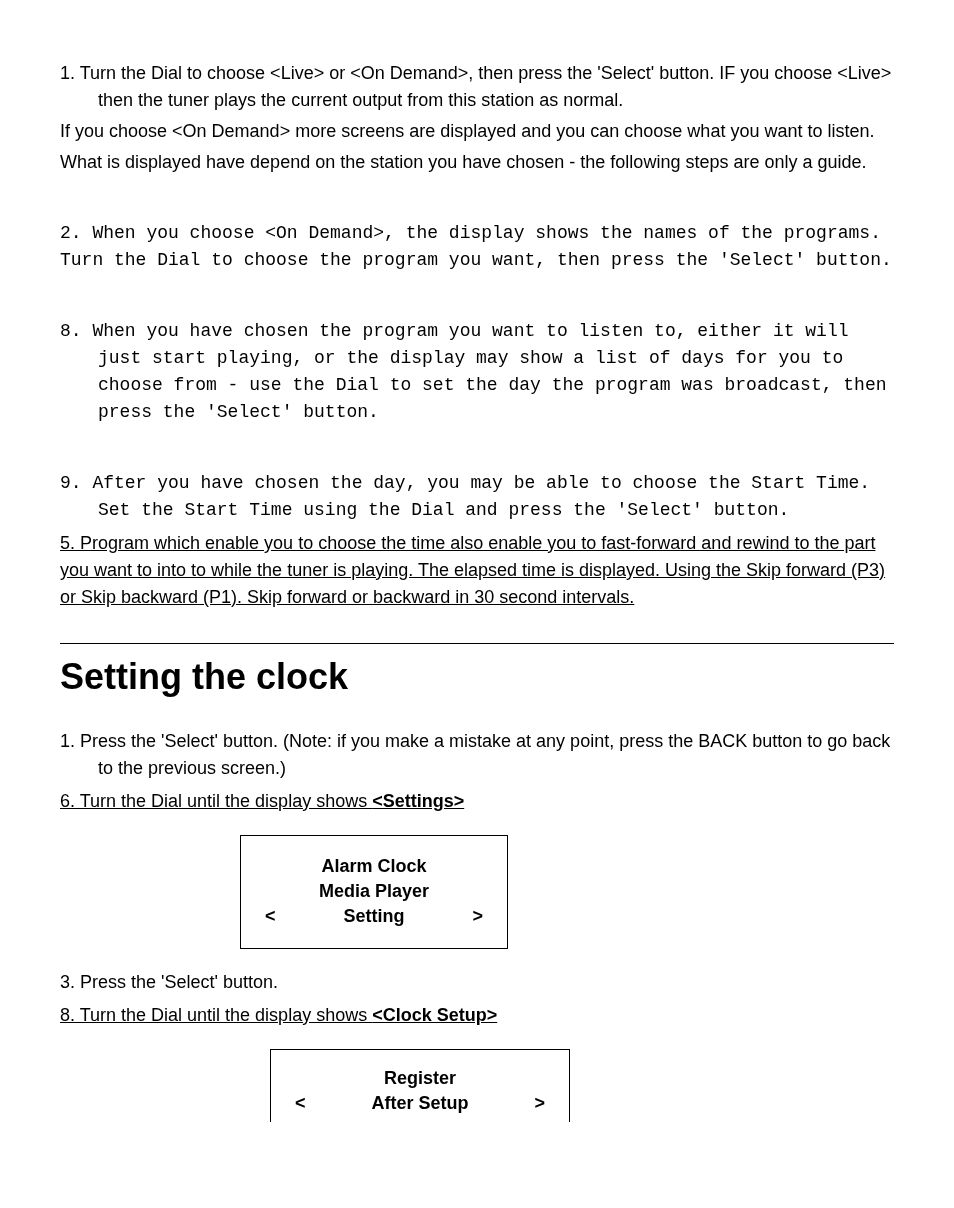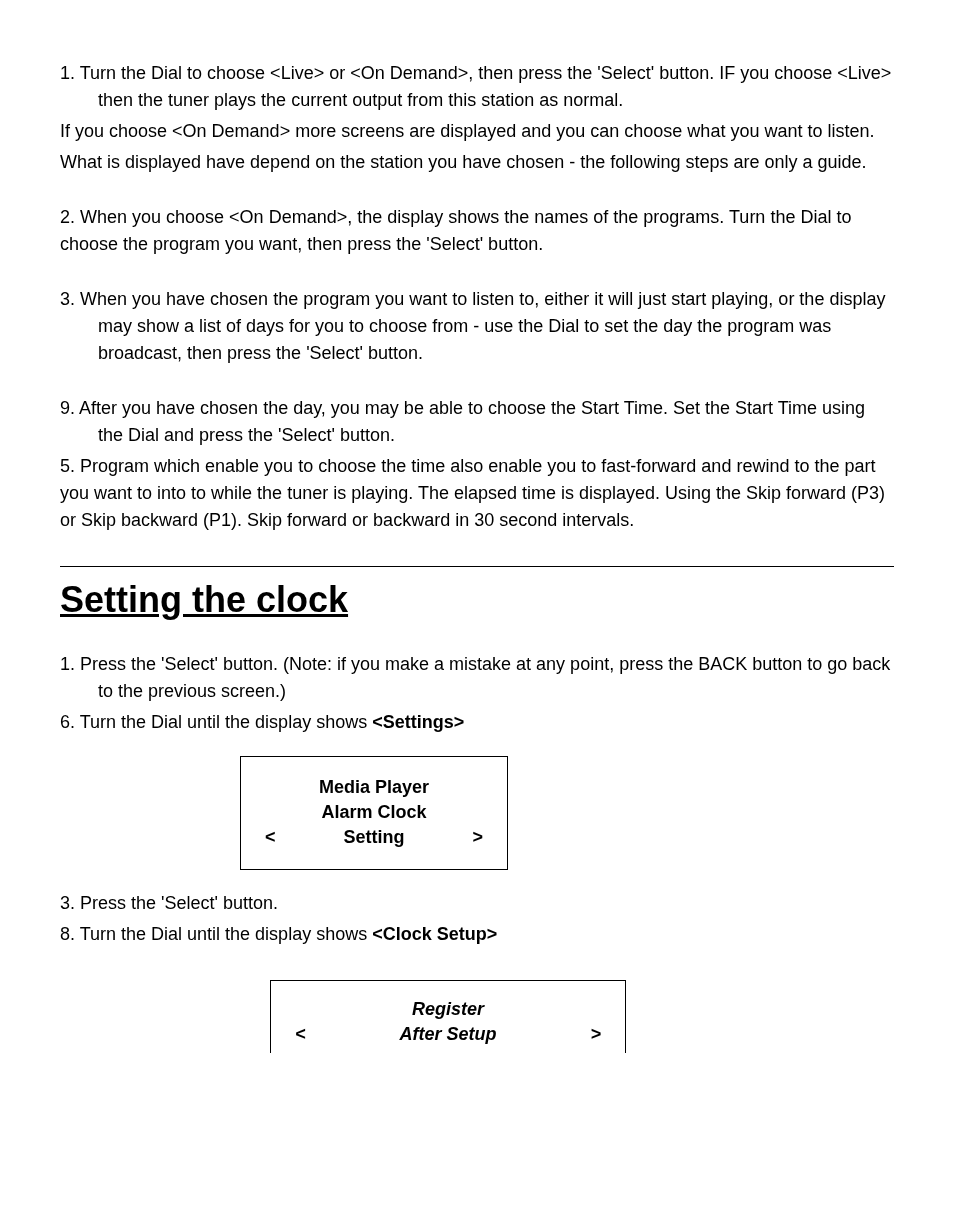--- a/index.html
+++ b/index.html
@@ -22,88 +22,86 @@
   }
   .section-rule {
     border: none;
     border-top: 1px solid #000;
     margin: 32px 0 6px 0;
   }
   h1 {
     font-size: 36px;
     font-weight: bold;
     margin: 0 0 24px 0;
-    text-decoration: underline;
   }
   .display-box {
     border: 1px solid #000;
     width: 268px;
     margin: 20px 0 20px 180px;
     padding: 18px 10px 18px 10px;
     font-weight: bold;
     text-align: center;
     position: relative;
     box-sizing: border-box;
   }
   .display-box-2 {
     border: 1px solid #000;
-    width: 356px;
-    margin: 32px 0 0 210px;
+    width: 300px;
+    margin: 20px 0 0 210px;
     padding: 16px 10px 6px 10px;
     font-weight: bold;
     text-align: center;
     position: relative;
     box-sizing: border-box;
     border-bottom: none;
-    font-style: italic;
   }
   .db-row {
     display: flex;
     align-items: center;
     justify-content: center;
     line-height: 1.4;
   }
   .db-row.selected {
     justify-content: space-between;
     padding: 0 14px;
   }
   .bold {
     font-weight: bold;
   }
-  .block-gap-lg { margin-top: 28px; }
-  .block-gap-md { margin-top: 0; }
+  .block-gap-lg { margin-top: 44px; font-family: Liberation Mono, monospace; }
+  .block-gap-md { margin-top: 6px; text-decoration: underline; }
 </style>
 </head>
 <body>
 
 <div class="para hanging">1.  Turn the Dial to choose &lt;Live&gt; or &lt;On Demand&gt;, then press the 'Select' button.  IF you choose &lt;Live&gt; then the tuner plays the current output from this station as normal.</div>
 <div class="para hanging">If you choose &lt;On Demand&gt; more screens are displayed and you can choose what you want to listen.</div>
 <div class="para hanging">What is displayed have depend on the station you have chosen - the following steps are only a guide.</div>
 
 <div class="para block-gap-lg">2. When you choose &lt;On Demand&gt;, the display shows the names of the programs. Turn the Dial to choose the program you want, then press the 'Select' button.</div>
 
-<div class="para hanging block-gap-lg">3.  When you have chosen the program you want to listen to, either it will just start playing, or the display may show a list of days for you to choose from - use the Dial to set the day the program was broadcast, then press the 'Select' button.</div>
+<div class="para hanging block-gap-lg">8.  When you have chosen the program you want to listen to, either it will just start playing, or the display may show a list of days for you to choose from - use the Dial to set the day the program was broadcast, then press the 'Select' button.</div>
 
 <div class="para hanging block-gap-lg">9.  After you have chosen the day, you may be able to choose the Start Time. Set the Start Time using the Dial and press the 'Select' button.</div>
 
 <div class="para block-gap-md">5.  Program which enable you to choose the time also enable you to fast-forward and rewind to the part you want to into to while the tuner is playing.  The elapsed time is displayed.  Using the Skip forward (P3) or Skip backward (P1).  Skip forward or backward in 30 second intervals.</div>
 
 <hr class="section-rule">
 
 <h1>Setting the clock</h1>
 
 <div class="para hanging">1.  Press the 'Select' button. (Note: if you make a mistake at any point, press the BACK button to go back to the previous screen.)</div>
 
 <div class="para block-gap-md">
   <span>6. Turn the Dial until the display shows </span><span class="bold">&lt;Settings&gt;</span>
 </div>
 
 <div class="display-box">
+  <div class="db-row">Alarm Clock</div>
   <div class="db-row">Media Player</div>
-  <div class="db-row">Alarm Clock</div>
   <div class="db-row selected">
     <span>&lt;</span>
     <span>Setting</span>
     <span>&gt;</span>
   </div>
 </div>
 
 <div class="para hanging">3.  Press the 'Select' button.</div>
 
 <div class="para block-gap-md">

